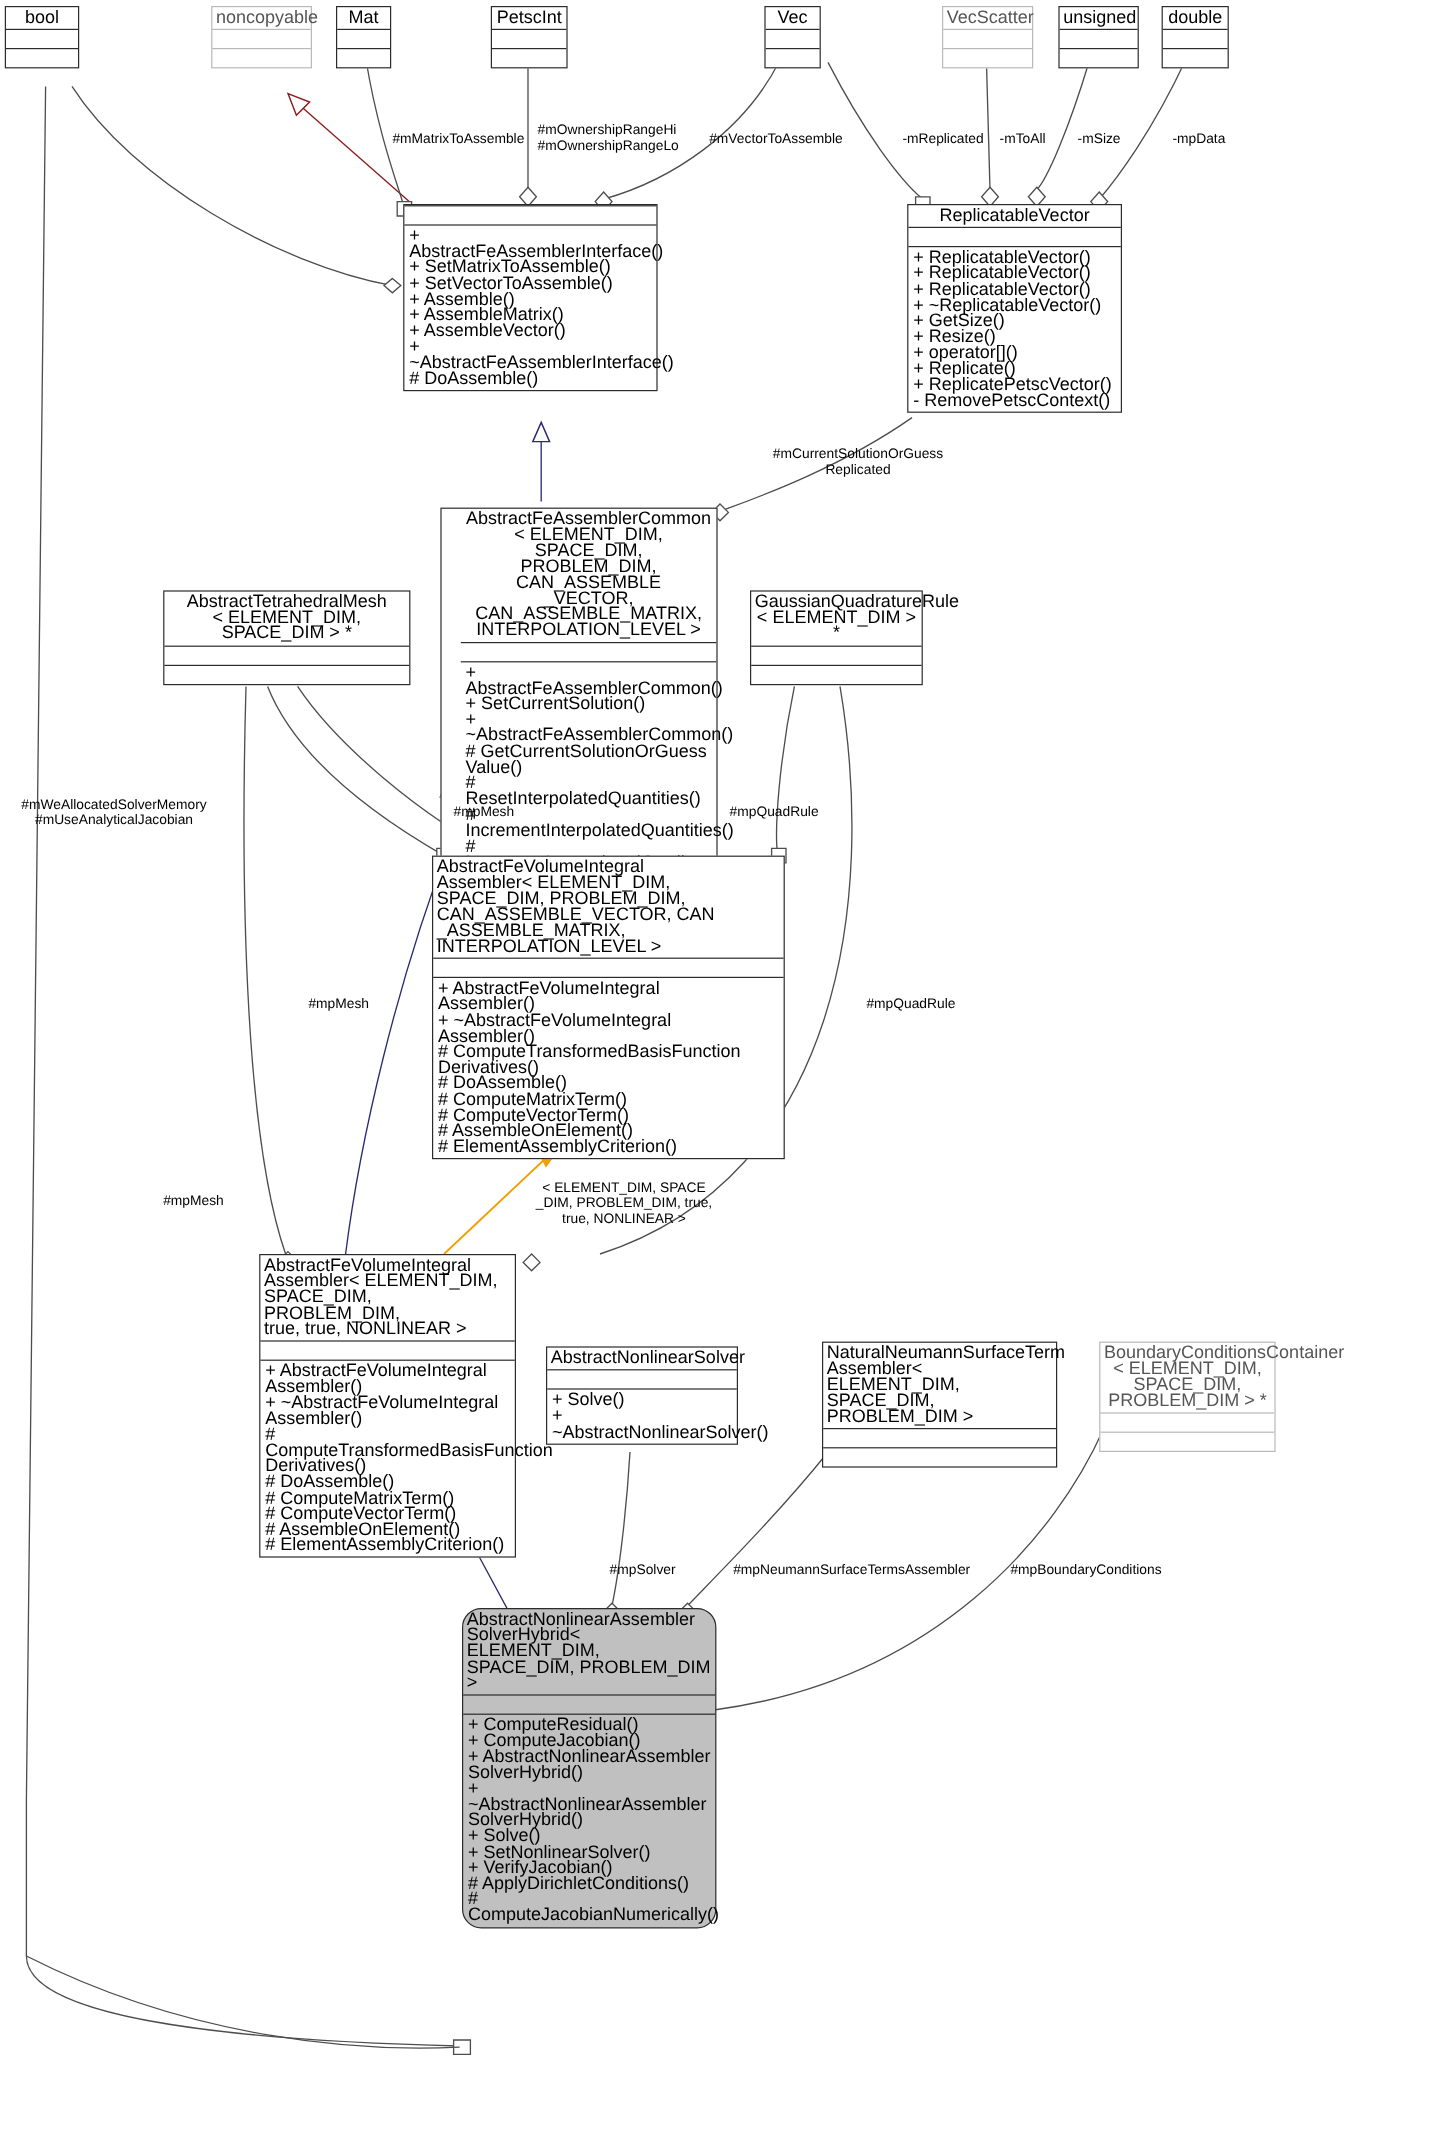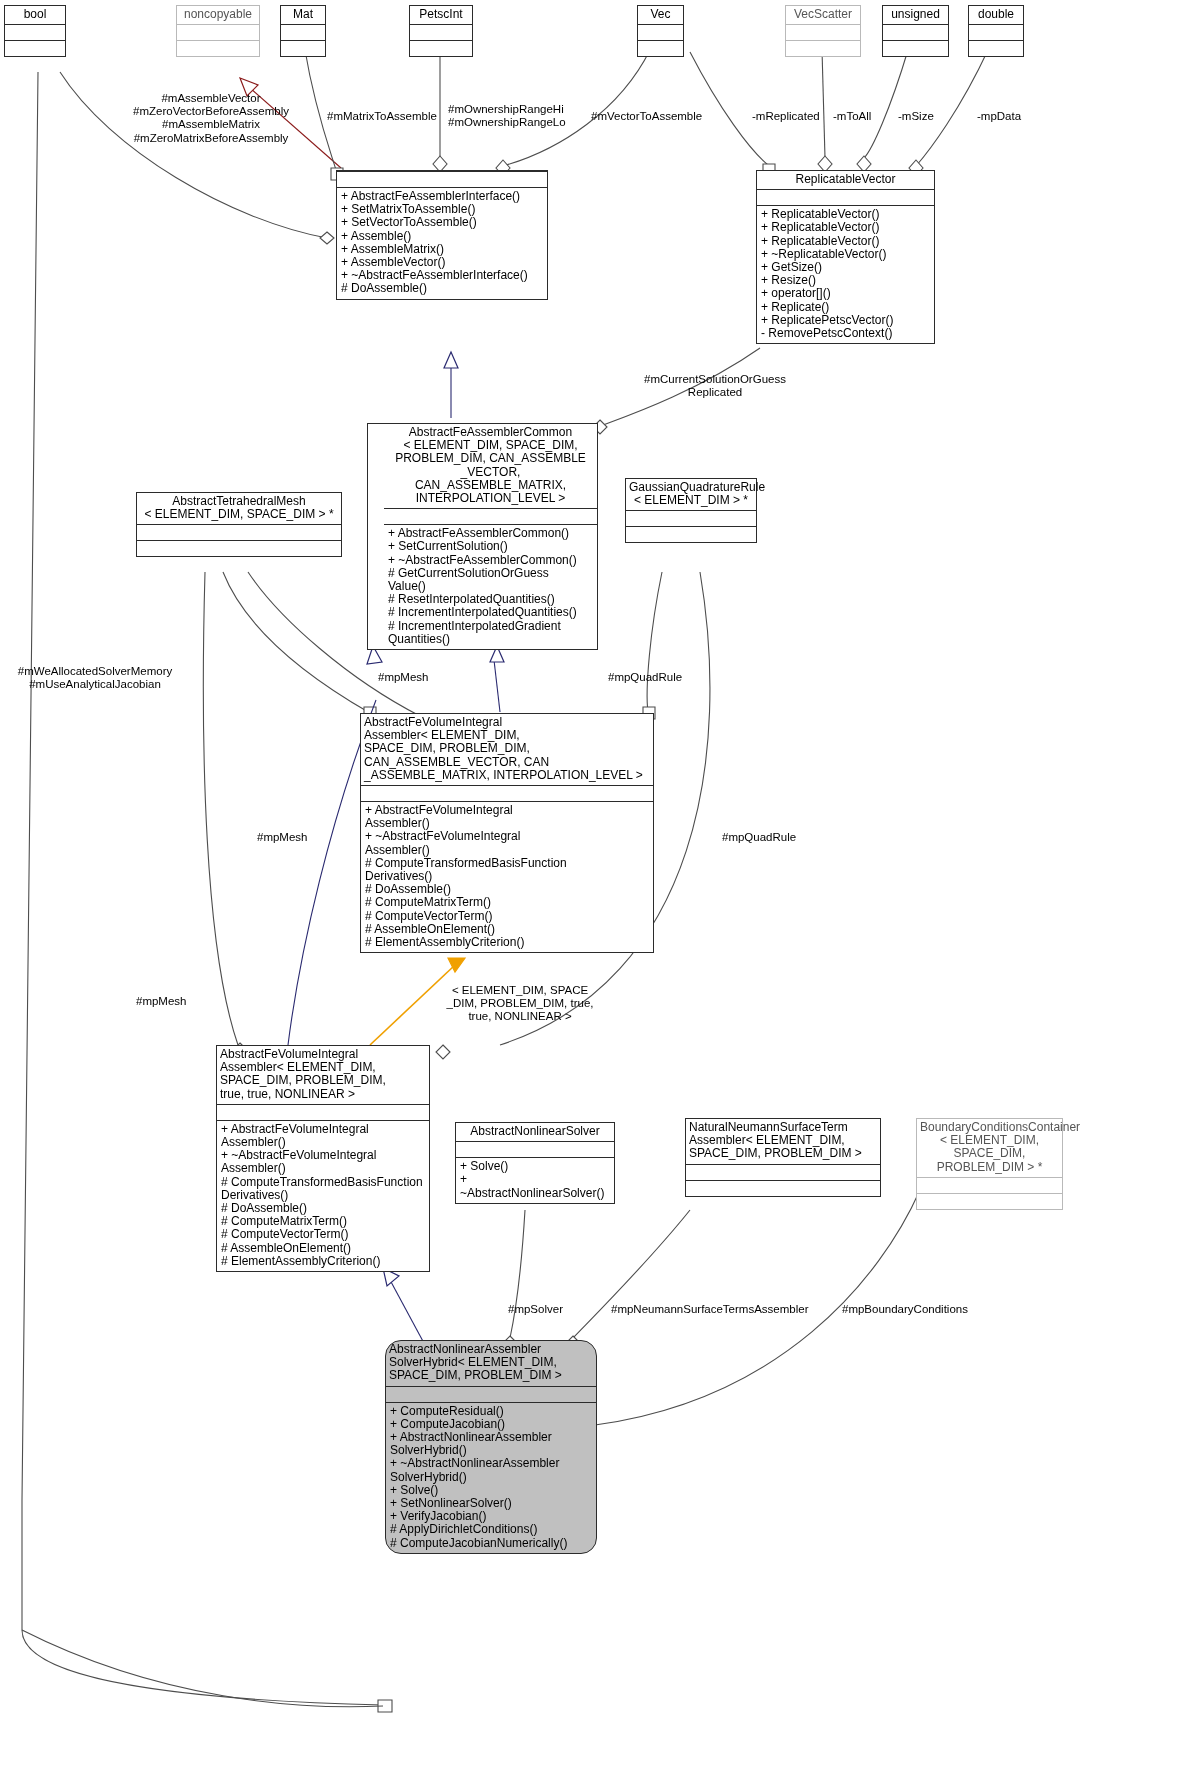--- a/index.html
+++ b/index.html
@@ -21,21 +21,21 @@
     top: 0;
     width: 1204px;
     height: 1776px;
     pointer-events: none;
   }
   .node {
     position: absolute;
     box-sizing: border-box;
     border: 1px solid #2b2b2b;
     background: #ffffff;
-    font-size: 12px;
+    font-size: 15px;
     line-height: 13.2px;
     color: #000000;
     z-index: 5;
   }
   .node.grey {
     border-color: #b9b9b9;
     color: #555555;
   }
   .node.filled {
     background: #c0c0c0;
@@ -218,24 +218,20 @@
   </div>
 
   <div class="node" style="left:968px; top:5px; width:56px;">
     <div class="title">double</div>
     <div class="sep"></div>
     <div class="attrs"></div>
     <div class="sep"></div>
     <div class="attrs"></div>
   </div>
 
-  <div class="tiny center" style="left:86px; top:92px; width:250px;">#mAssembleVector
-#mZeroVectorBeforeAssembly
-#mAssembleMatrix
-#mZeroMatrixBeforeAssembly</div>
   <div class="tiny left" style="left:327px; top:110px;">#mMatrixToAssemble</div>
   <div class="tiny left" style="left:448px; top:103px;">#mOwnershipRangeHi
 #mOwnershipRangeLo</div>
   <div class="tiny left" style="left:591px; top:110px;">#mVectorToAssemble</div>
   <div class="tiny left" style="left:752px; top:110px;">-mReplicated</div>
   <div class="tiny left" style="left:833px; top:110px;">-mToAll</div>
   <div class="tiny left" style="left:898px; top:110px;">-mSize</div>
   <div class="tiny left" style="left:977px; top:110px;">-mpData</div>
 
   <div class="node" style="left:336px; top:170px; width:212px;">
@@ -294,21 +290,21 @@
 
   <div class="node" style="left:136px; top:492px; width:206px;">
     <div class="title">AbstractTetrahedralMesh
 &lt; ELEMENT_DIM, SPACE_DIM &gt; *</div>
     <div class="sep"></div>
     <div class="attrs"></div>
     <div class="sep"></div>
     <div class="attrs"></div>
   </div>
 
-  <div class="node" style="left:625px; top:478px; width:132px;">
+  <div class="node" style="left:625px; top:492px; width:144px;">
     <div class="title">GaussianQuadratureRule
 &lt; ELEMENT_DIM &gt; *</div>
     <div class="sep"></div>
     <div class="attrs"></div>
     <div class="sep"></div>
     <div class="attrs"></div>
   </div>
 
   <div class="tiny center" style="left:2px; top:665px; width:186px;">#mWeAllocatedSolverMemory
 #mUseAnalyticalJacobian</div>

